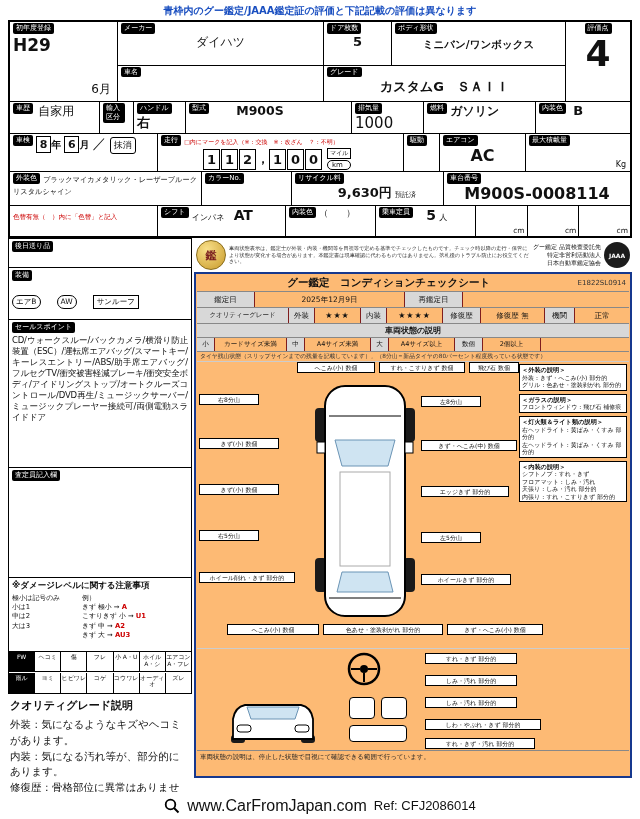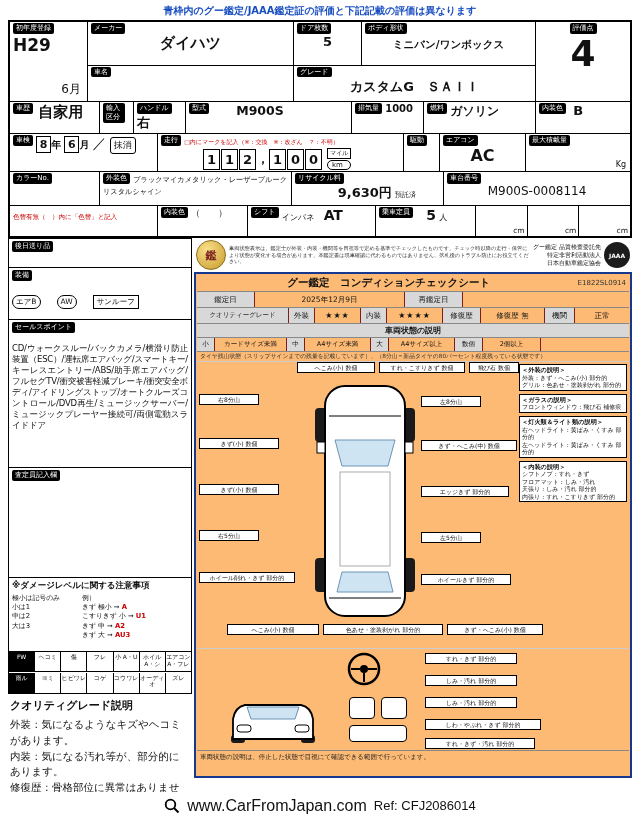--- a/index.html
+++ b/index.html
@@ -9,41 +9,41 @@
 
 .form{position:absolute;left:8px;top:20px;width:624px;border:2px solid #000;background:#fff}
 .frow{display:flex;border-bottom:1.5px solid #000}
 .form .frow:last-child{border-bottom:none}
 .hrow{display:flex}
 .vstack{display:flex;flex-direction:column;border-right:1.5px solid #000}
 .cell{position:relative;border-right:1.5px solid #000;padding:1px 3px;overflow:hidden}
 .cell.last{border-right:none}
 .tag{display:inline-block;background:#000;color:#fff;font-size:7px;line-height:1.25;padding:1px 3px;border-radius:2px;white-space:nowrap;vertical-align:top}
 .tag.wrap{white-space:normal;max-width:22px}
-.big{font-size:15px;font-weight:bold}
+.big{font-size:12px;font-weight:normal}
 .c{text-align:center}
 .era{font-size:17px;font-weight:bold;margin-top:1px}
 .eramonth{position:absolute;right:6px;bottom:3px;font-size:12px;font-weight:normal}
 .score{font-size:36px;font-weight:bold;text-align:center;line-height:1.1}
 .red{color:#c00}
 .dbox{display:inline-block;width:17px;height:21px;border:1.5px solid #000;font-size:13px;font-weight:bold;text-align:center;line-height:19px;margin-right:1px;background:#fff}
 .sbox{display:inline-block;width:15px;height:17px;border:1.5px solid #000;font-size:11px;font-weight:bold;text-align:center;line-height:15px;background:#fff}
 .massho{display:inline-block;border:1px solid #000;border-radius:3px;font-size:9px;padding:1px 3px}
 .kmoval{display:inline-block;border:1px solid #000;border-radius:7px;font-size:7px;padding:0 4px}
 
 .leftcol{position:absolute;left:8px;top:238px;width:184px}
 .lbox{border:1.5px solid #000;border-top:none;position:relative;padding:2px 3px;background:#fff}
 .lbox.first{border-top:1.5px solid #000}
 .okuri{font-size:8.5px;text-align:center;margin-top:16px}
 .badges{display:flex;flex-wrap:wrap;gap:16px;margin-top:14px}
 .badge{border:1px solid #000;font-size:7.5px;padding:1px 3px;background:#fff}
 .badge.oval{border-radius:8px}
 .badge.solid{background:#000;color:#fff}
 .badge.pink{background:#f3b8c8}
-.sales{font-size:8.5px;line-height:1.3;margin-top:10px;text-align:justify;letter-spacing:-.2px}
+.sales{font-size:8.5px;line-height:1.3;margin-top:2px;text-align:justify;letter-spacing:-.2px}
 .dmg-title{font-size:8.5px;font-weight:bold}
 .dmg-cols{display:flex;font-size:6.8px;margin-top:2px;line-height:1.35}
 .dmg-left{width:70px}
 .dmg-right{flex:1}
 .dmg-code{color:#c00;font-weight:bold}
 .legend{display:flex;flex-wrap:wrap;padding:0}
 .lgrow{display:flex;width:100%;height:20px}
 .lgcell{flex:1;border-right:1px solid #000;border-bottom:1px solid #000;font-size:6px;text-align:center;line-height:1.1;padding-top:2px;overflow:hidden}
 .lgcell.hd{background:#000;color:#fff}
 .lgrow:last-child .lgcell{border-bottom:none}
@@ -82,21 +82,21 @@
 .footer .url{font-size:16px;font-weight:normal}
 .footer .ref{font-size:13px}
 </style>
 </head>
 <body>
 
 <div class="notice">青枠内のグー鑑定/JAAA鑑定証の評価と下記記載の評価は異なります</div>
 
 <div class="form">
   <div class="frow" style="height:80px">
-    <div class="cell" style="width:78px">
+    <div class="cell" style="width:108px">
       <span class="tag">初年度登録</span>
       <div class="era">H29</div>
       <div class="eramonth">6月</div>
     </div>
     <div class="vstack" style="width:448px">
       <div class="hrow" style="height:43.5px;border-bottom:1.5px solid #000">
         <div class="cell" style="width:206px">
           <span class="tag">メーカー</span>
           <div class="big c">ダイハツ</div>
         </div>
@@ -136,21 +136,21 @@
     <div class="cell" style="width:52px">
       <span class="tag">ハンドル</span>
       <span style="font-size:13px;font-weight:bold">右</span>
     </div>
     <div class="cell" style="width:166px">
       <span class="tag">型式</span>
       <span class="c" style="font-size:12.5px;font-weight:bold;margin-left:24px">M900S</span>
     </div>
     <div class="cell" style="width:72px">
       <span class="tag">排気量</span>
-      <span style="font-size:10px;font-weight:bold">1000</span>
+      <span style="font-size:15px;font-weight:normal">1000</span>
     </div>
     <div class="cell" style="width:112px">
       <span class="tag">燃料</span>
       <span style="font-size:12px;font-weight:bold">ガソリン</span>
     </div>
     <div class="cell last" style="flex:1">
       <span class="tag">内装色</span>
       <span style="font-size:13px;font-weight:bold;margin-left:4px">B</span>
     </div>
   </div>
@@ -188,52 +188,52 @@
       <span class="tag">エアコン</span>
       <div class="c" style="font-size:16px;font-weight:bold">AC</div>
     </div>
     <div class="cell last" style="flex:1">
       <span class="tag">最大積載量</span>
       <div style="position:absolute;right:4px;bottom:2px;font-size:8px">Kg</div>
     </div>
   </div>
 
   <div class="frow" style="height:34px">
-    <div class="cell" style="width:90px">
-      <span class="tag">カラーNo.</span>
-    </div>
     <div class="cell" style="width:192px">
       <span class="tag">外装色</span>
       <span style="font-size:7.2px;line-height:1.2;display:inline">ブラックマイカメタリック・レーザーブルークリスタルシャイン</span>
+    </div>
+    <div class="cell" style="width:90px">
+      <span class="tag">カラーNo.</span>
     </div>
     <div class="cell" style="width:152px">
       <span class="tag">リサイクル料</span>
       <div style="text-align:right;padding-right:24px">
         <span style="font-size:13px;font-weight:bold">9,630円</span>
         <span style="font-size:7px">預託済</span>
       </div>
     </div>
     <div class="cell last" style="flex:1">
       <span class="tag">車台番号</span>
-      <div class="c" style="font-size:12px;font-weight:normal">M900S-0008114</div>
+      <div class="c" style="font-size:16px;font-weight:bold">M900S-0008114</div>
     </div>
   </div>
 
   <div class="frow" style="height:30px">
     <div class="cell" style="width:148px">
       <div class="red" style="font-size:6.5px;margin-top:6px">色替有無（　）内に「色替」と記入</div>
-    </div>
-    <div class="cell" style="width:90px">
-      <span class="tag">内装色</span>
-      <span style="font-size:9px">（　　）</span>
     </div>
     <div class="cell" style="width:128px">
       <span class="tag">シフト</span>
       <span style="font-size:8px">インパネ</span>
       <span style="font-size:14px;font-weight:bold;margin-left:6px">AT</span>
+    </div>
+    <div class="cell" style="width:90px">
+      <span class="tag">内装色</span>
+      <span style="font-size:9px">（　　）</span>
     </div>
     <div class="cell" style="width:100px">
       <span class="tag">乗車定員</span>
       <span style="font-size:14px;font-weight:bold;margin-left:10px">5</span>
       <span style="font-size:8px">人</span>
     </div>
     <div class="cell last" style="flex:1;padding:0;display:flex">
       <div style="flex:1;border-right:1px solid #000;position:relative">
           <span style="position:absolute;right:2px;bottom:1px;font-size:7.5px">cm</span>
         </div>

